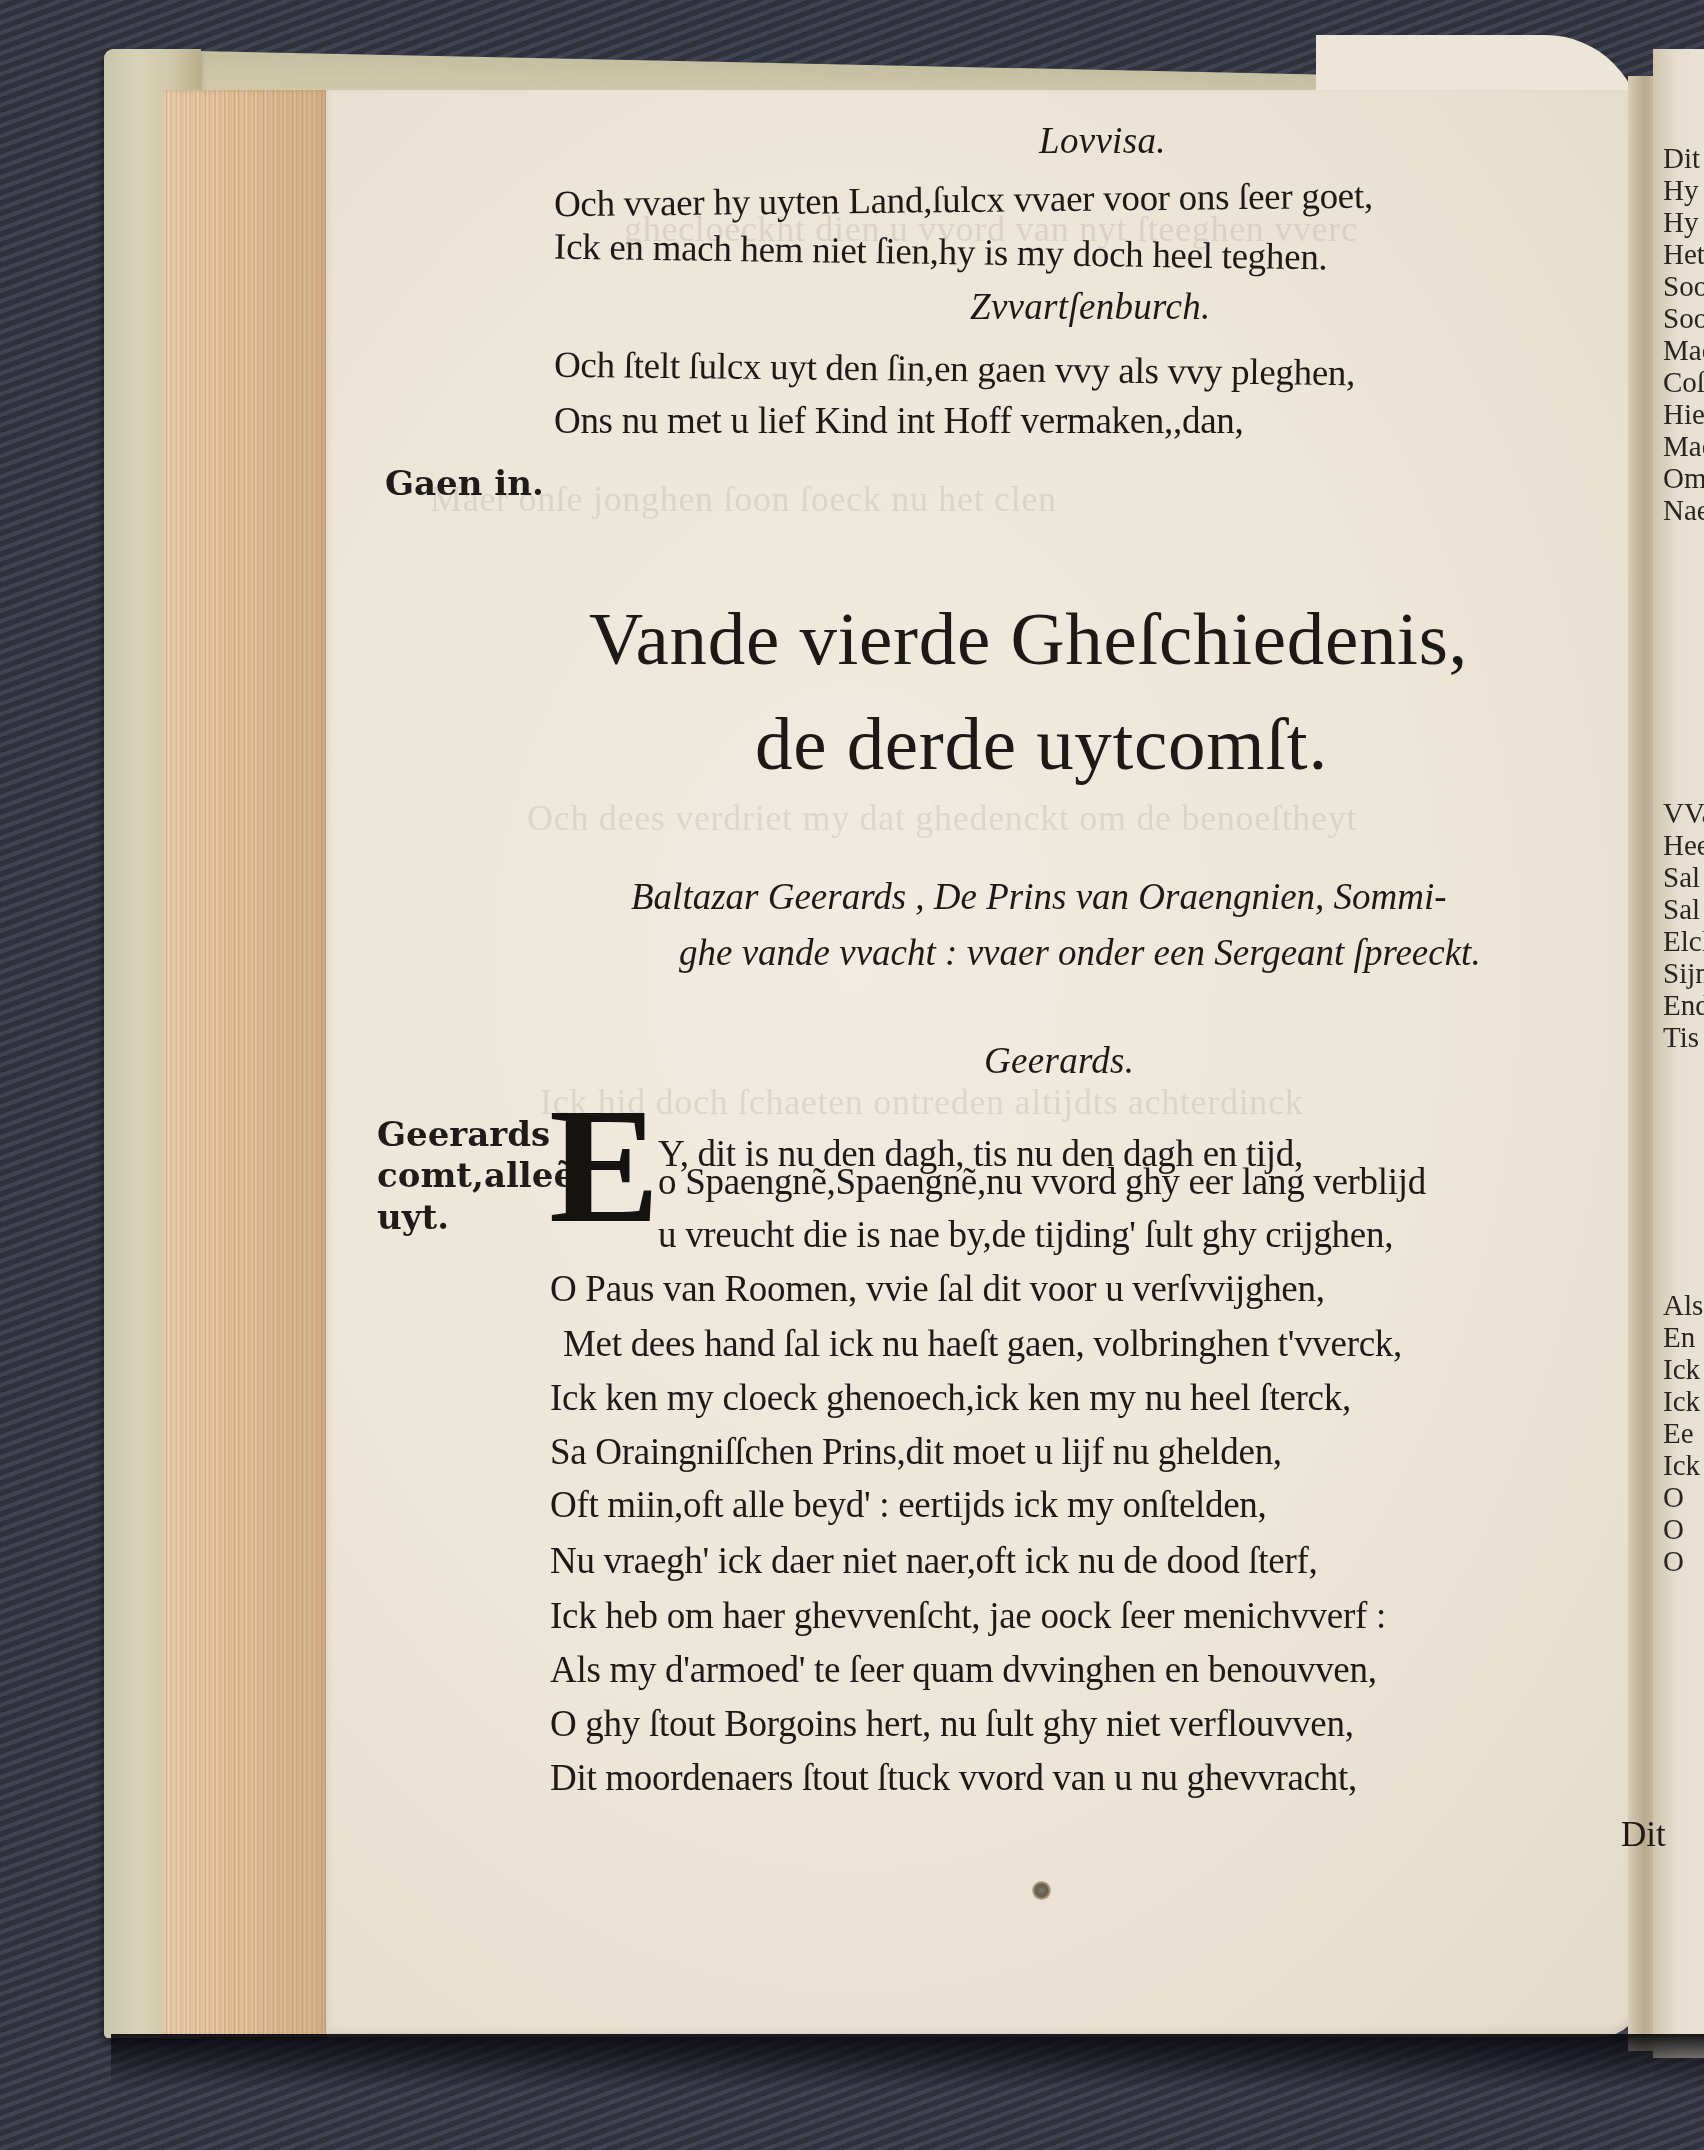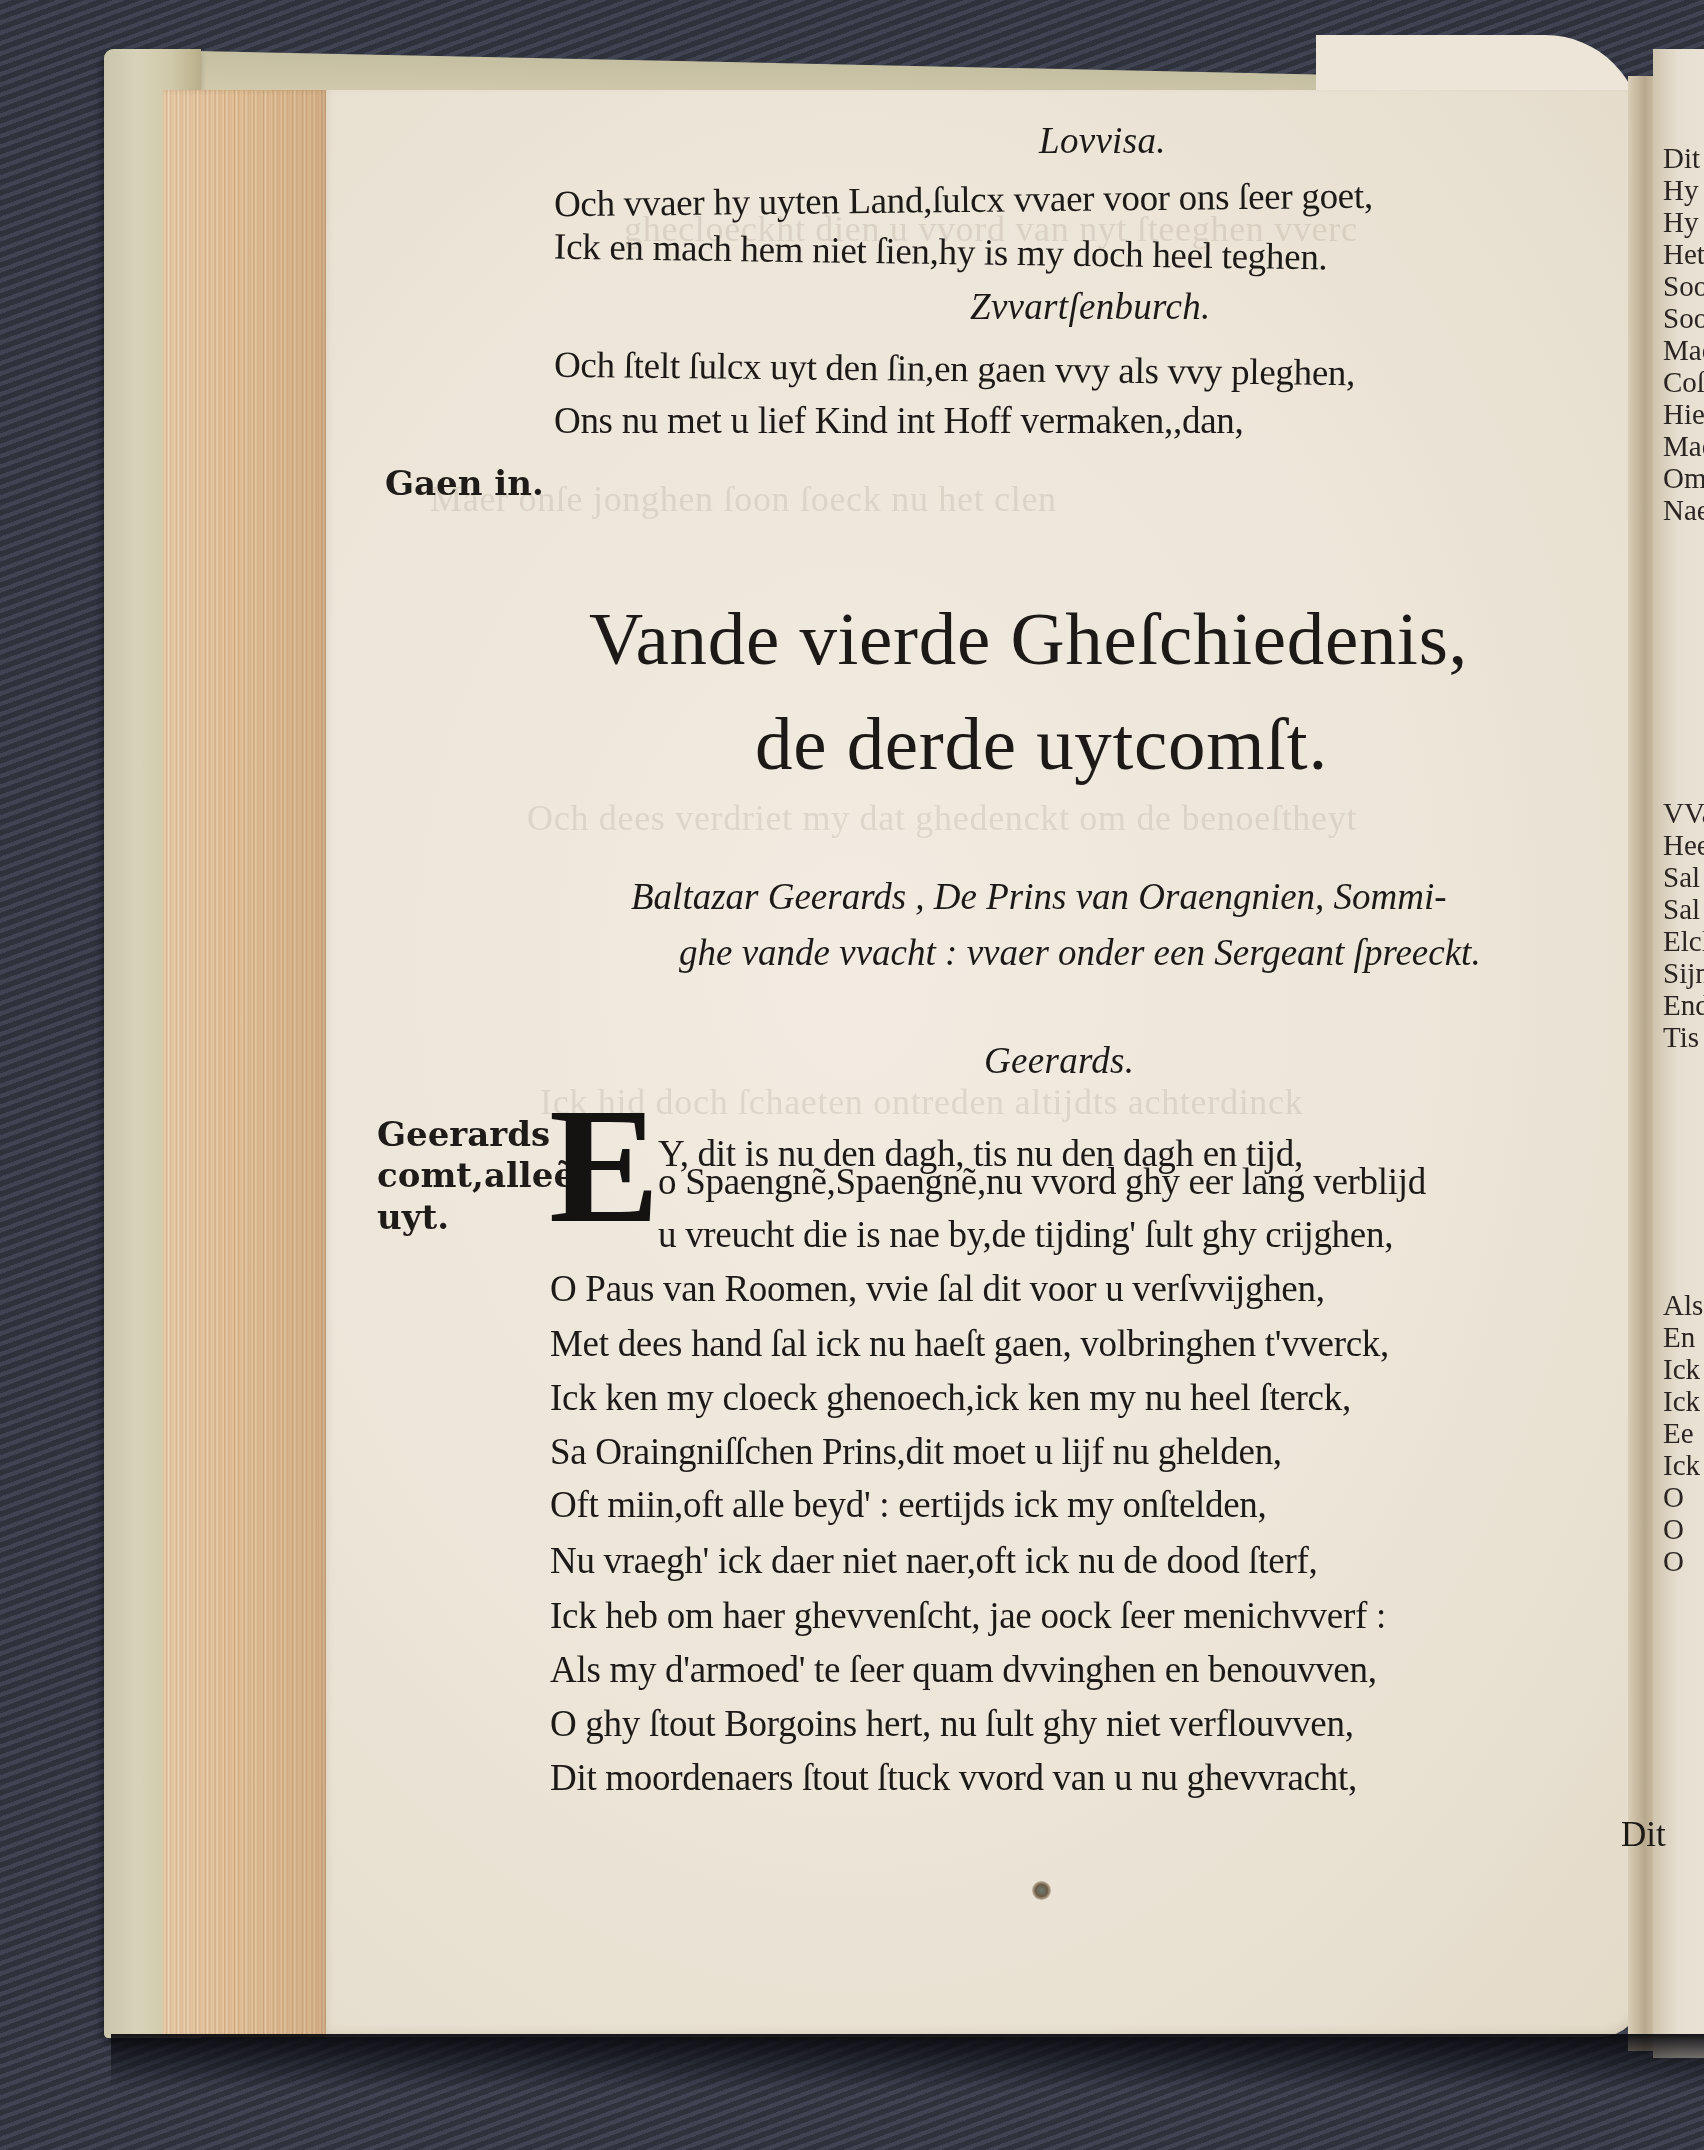--- a/index.html
+++ b/index.html
@@ -198,21 +198,21 @@
   <div class="text margin-note" style="left:377px; top:1117px;">Geerards</div>
   <div class="text margin-note" style="left:377px; top:1158px;">comt,alleẽ</div>
   <div class="text margin-note" style="left:377px; top:1200px;">uyt.</div>
 
   <div class="text dropcap" style="left:549px; top:1096px;">E</div>
 
   <div class="text verse" style="left:658px; top:1109px;margin-top:24px;">Y,  dit is nu den dagh, tis nu den dagh en tijd,</div>
   <div class="text verse" style="left:658px; top:1161px;">o Spaengnẽ,Spaengnẽ,nu vvord ghy eer lang verblijd</div>
   <div class="text verse" style="left:658px; top:1214px;">u vreucht die is nae by,de tijding' ſult ghy crijghen,</div>
   <div class="text verse" style="left:550px; top:1268px;">O Paus van Roomen, vvie ſal dit voor u verſvvijghen,</div>
-  <div class="text verse" style="left:550px; top:1323px;text-align:center;">Met dees hand ſal ick nu haeſt gaen, volbringhen t'vverck,</div>
+  <div class="text verse" style="left:563px; top:1323px;text-align:center;">Met dees hand ſal ick nu haeſt gaen, volbringhen t'vverck,</div>
   <div class="text verse" style="left:550px; top:1377px;">Ick ken my cloeck ghenoech,ick ken my nu heel ſterck,</div>
   <div class="text verse" style="left:550px; top:1431px;">Sa Oraingniſſchen Prins,dit moet u lijf nu ghelden,</div>
   <div class="text verse" style="left:550px; top:1484px;">Oft miin,oft alle beyd' : eertijds  ick my onſtelden,</div>
   <div class="text verse" style="left:550px; top:1540px;">Nu vraegh' ick daer niet naer,oft ick nu de dood ſterf,</div>
   <div class="text verse" style="left:550px; top:1595px;">Ick heb om haer ghevvenſcht, jae oock ſeer menichvverf :</div>
   <div class="text verse" style="left:550px; top:1649px;">Als my d'armoed' te ſeer quam dvvinghen en benouvven,</div>
   <div class="text verse" style="left:550px; top:1703px;">O ghy ſtout Borgoins hert, nu ſult ghy niet verflouvven,</div>
   <div class="text verse" style="left:550px; top:1757px;">Dit moordenaers ſtout ſtuck vvord van u nu ghevvracht,</div>
 
   <div class="text catchword" style="left:1621px; top:1815px;">Dit</div>

